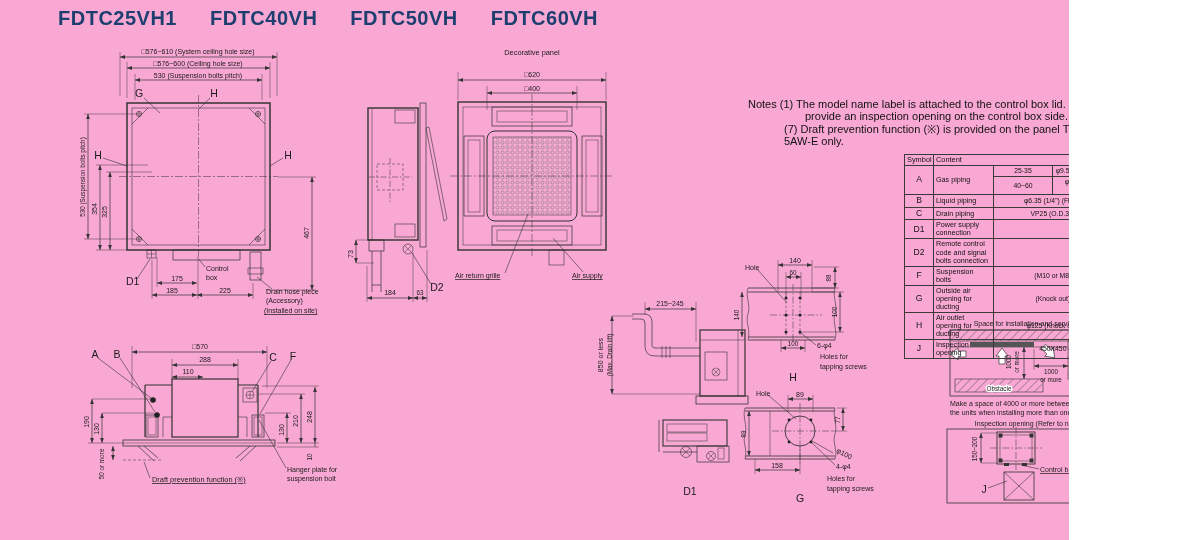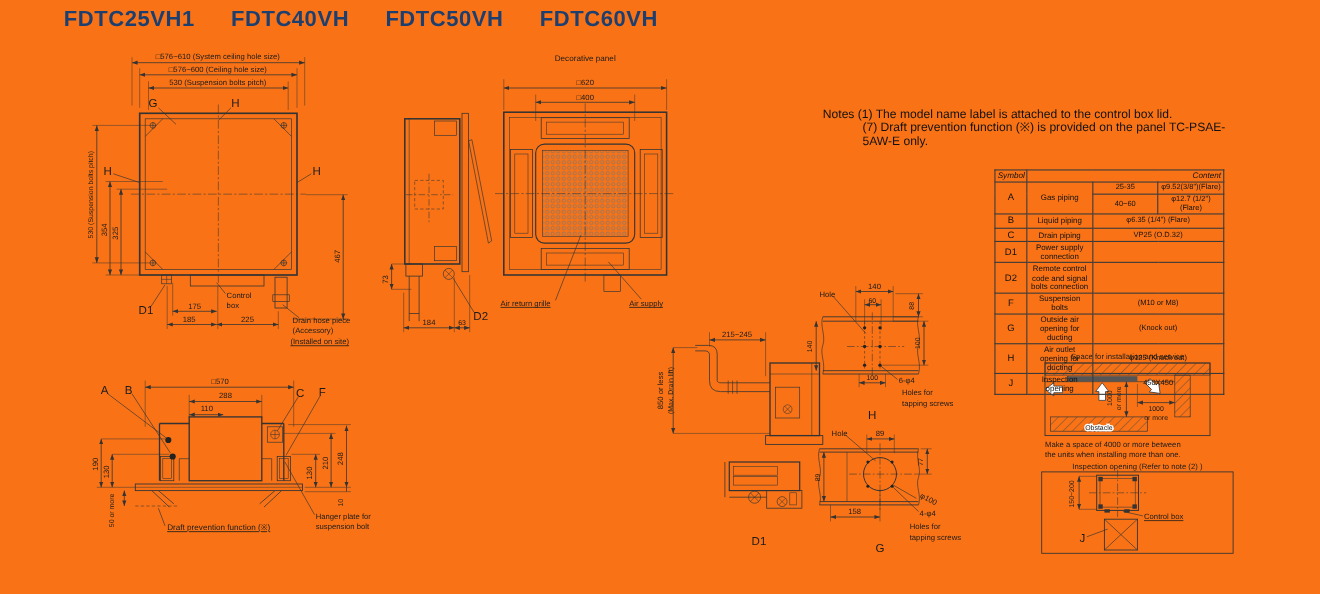--- a/index.html
+++ b/index.html
@@ -1,35 +1,35 @@
 <!DOCTYPE html>
 <html><head>
 <meta charset="utf-8">
 <style>
   html,body{margin:0;padding:0;background:#fff;}
-  .canvas{position:relative;width:1200px;height:540px;background:#f97316;overflow:hidden;
+  .canvas{position:relative;width:1069px;height:540px;background:#f9a8d4;overflow:hidden;
           font-family:"Liberation Sans",sans-serif;color:#111;}
   .title-row{position:absolute;left:58px;top:7px;display:flex;gap:33px;
              font-weight:bold;font-size:20px;color:#1d3f6f;letter-spacing:0.5px;}
   svg text{font-family:"Liberation Sans",sans-serif;fill:#1a1a1a;font-size:7px;}
   svg .t65{font-size:6.3px}
   svg .t7{font-size:7px}
   svg .t75{font-size:7.4px}
   svg .t10{font-size:10.5px}
   .notes{position:absolute;left:748px;top:98px;width:380px;font-size:11px;line-height:12.3px;color:#111;}
   .notes .n2{padding-left:36px;}
   .notes .n3{padding-left:57px;}
   .spec{position:absolute;left:904px;top:154px;}
   .spec table{border-collapse:collapse;font-size:7.2px;color:#111;table-layout:fixed;width:209px;}
   .spec td{border:1px solid #3a3a3a;padding:1px 2px;line-height:1.12;vertical-align:middle;overflow:hidden;}
   .spec .sym{width:24px;text-align:center;font-size:8.6px;}
-  .spec .desc{width:100px;text-align:center;}
+  .spec .desc{width:100px;}
   .spec .rng{width:24px;text-align:center;font-size:6.8px;padding:1px 0;}
   .spec .val{width:51px;text-align:center;font-size:6.8px;}
-  .spec .hdr{text-align:right;font-size:7.4px;font-style:italic;}
+  .spec .hdr{text-align:left;font-size:7.4px;}
 </style>
 </head>
 <body>
 
 <div class="canvas">
 
   <div class="title-row">
     <span>FDTC25VH1</span>
     <span>FDTC40VH</span>
     <span>FDTC50VH</span>
@@ -384,20 +384,21 @@
     <g fill="#1a1a1a">
       <text class="t7" x="1034" y="426" text-anchor="middle">Inspection opening (Refer to note (2) )</text>
       <text class="t65" x="976.5" y="449" text-anchor="middle" transform="rotate(-90 976.5 449)">150~200</text>
       <text class="t7" x="1040" y="472" text-decoration="underline">Control box</text>
       <text class="t10" x="984" y="493" text-anchor="middle">J</text>
     </g>
   </svg>
 
   <div class="notes">
     <div>Notes (1) The model name label is attached to the control box lid.</div>
+    <div class="n3">provide an inspection opening on the control box side.</div>
     <div class="n2">(7) Draft prevention function (※) is provided on the panel TC-PSAE-5AW-E only.</div>
   </div>
 
   <div class="spec">
     <table>
       <tbody>
           <tr>
         <td class="sym hdr">Symbol</td>
         <td class="hdr" colspan="3">Content</td>
       </tr>

